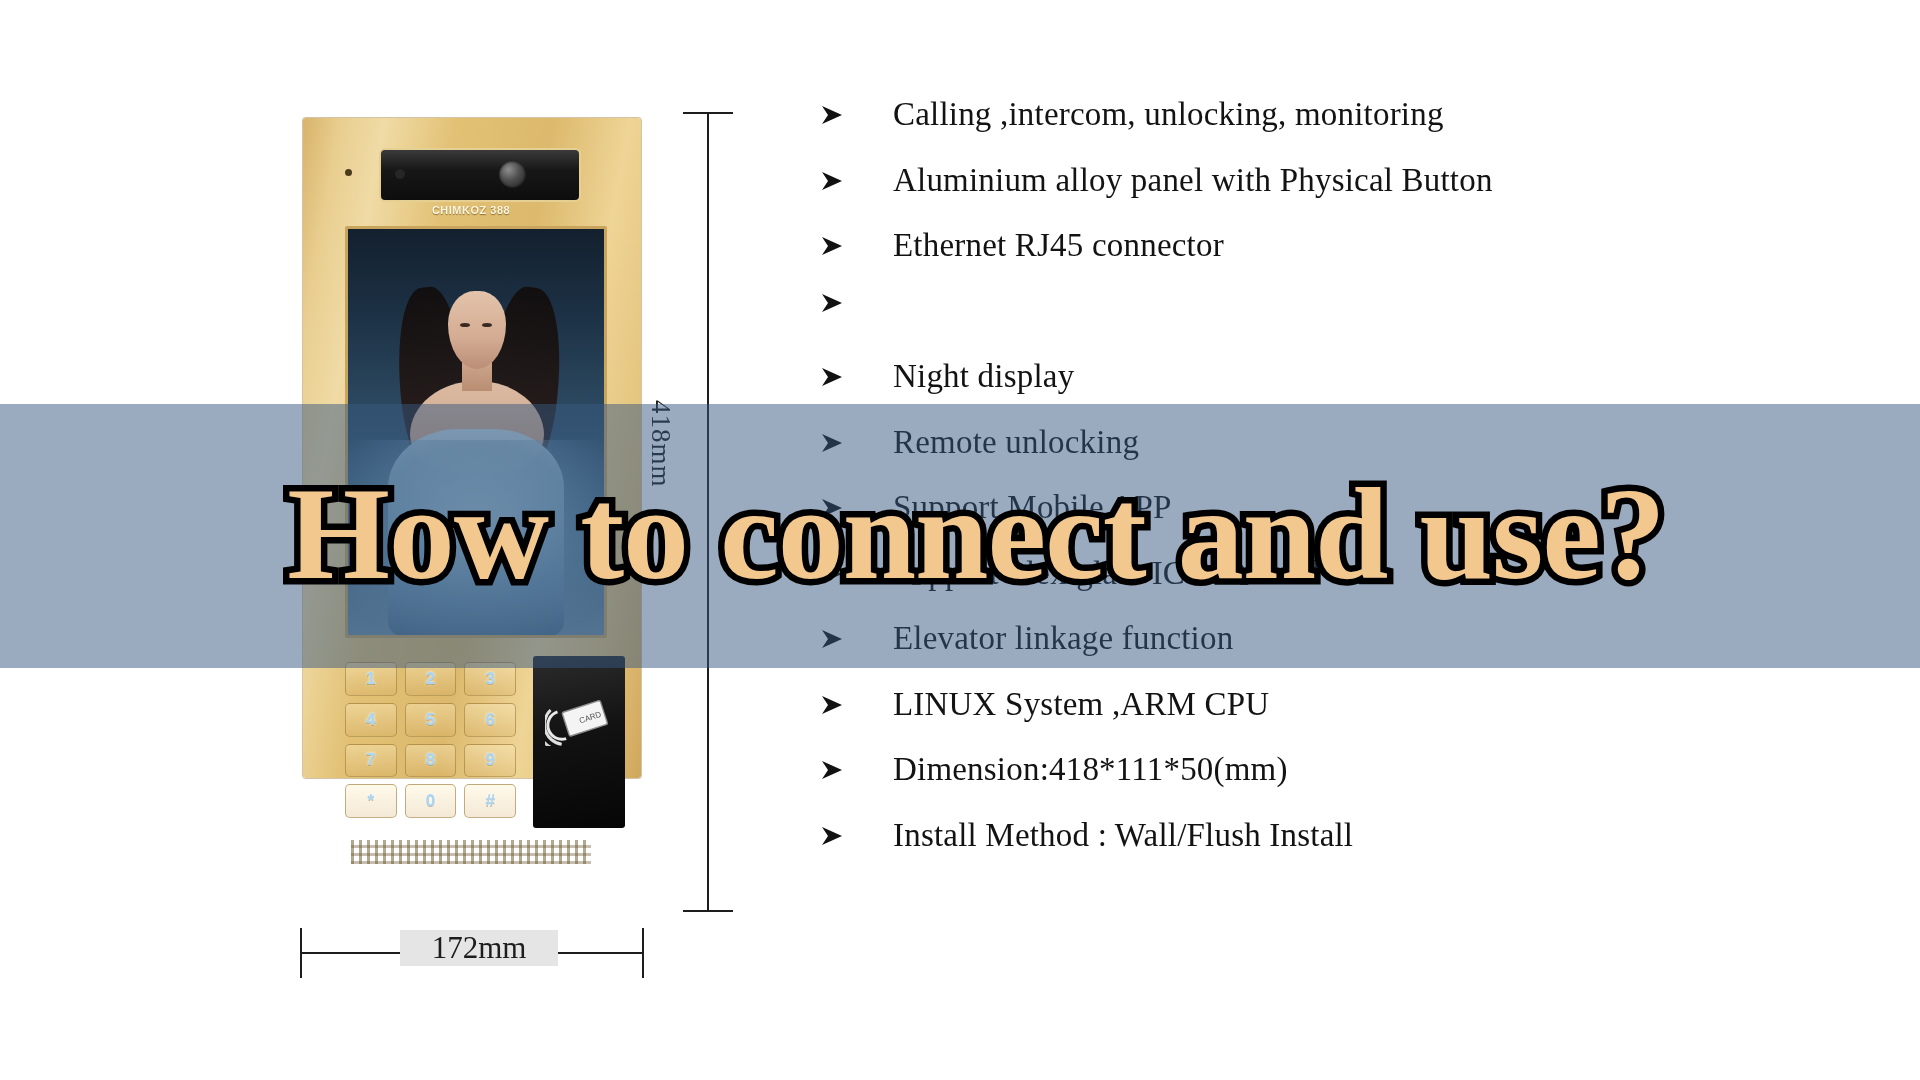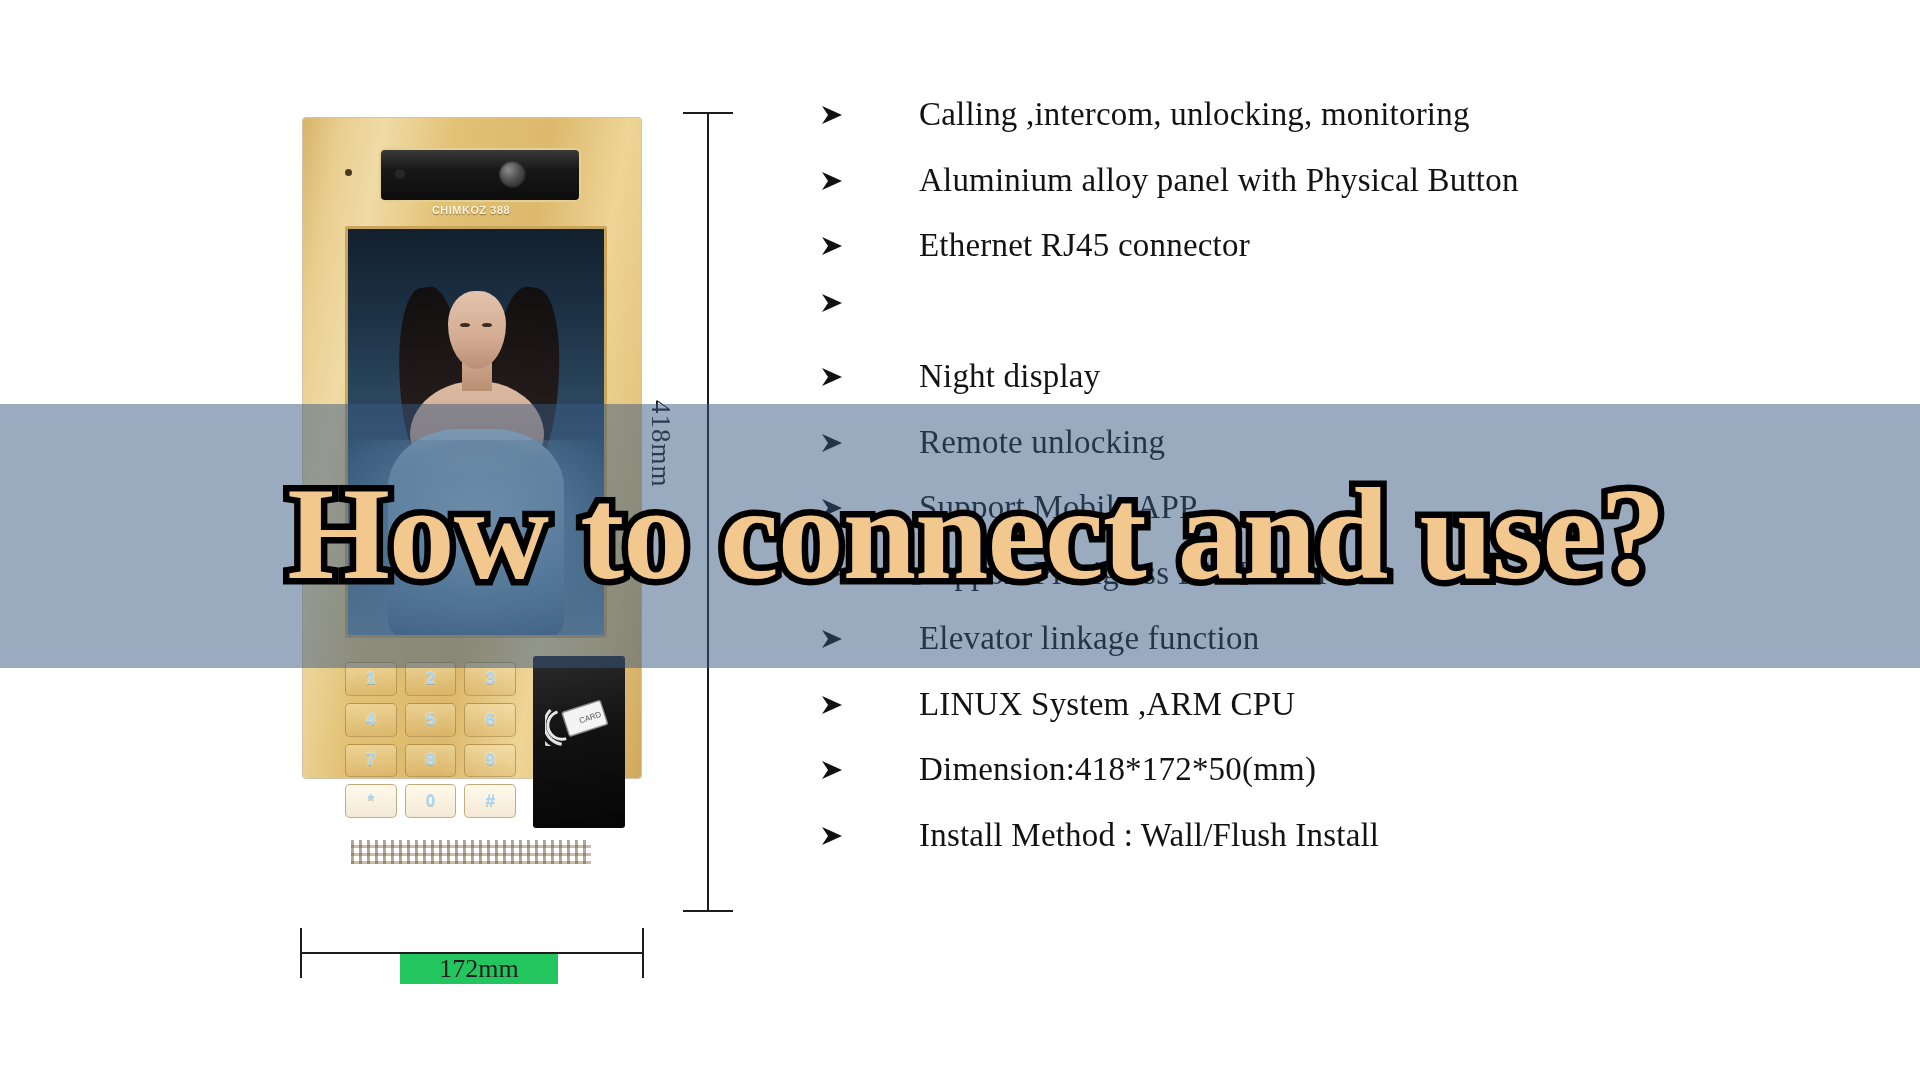--- a/index.html
+++ b/index.html
@@ -191,24 +191,23 @@
     position: absolute; left: 676px; top: 400px;
     transform: rotate(90deg);
     transform-origin: left top;
     font-size: 27px; color: #1d1d1d;
     letter-spacing: 1px;
     white-space: nowrap;
   }
   #hdim-label {
     position: absolute; left: 400px; top: 930px;
     width: 146px; text-align: center;
-    background: #22c55e;
-    font-size: 26px; color: #1d1d1d;
+    background: #e5e5e5;
+    font-size: 31px; color: #1d1d1d;
     padding: 0 6px;
-    margin-top: 24px;
   }
 
   
   #features {
     position: absolute;
     left: 820px; top: 96px;
     width: 1090px;
   }
   .feature-row {
     display: flex;
@@ -217,21 +216,21 @@
   }
   .bullet {
     width: 30px;
     flex: 0 0 30px;
     color: #0e0e0e;
     font-size: 26px;
     line-height: 1;
   }
   .bullet svg { display: block; }
   .feature-text {
-    margin-left: 69px;
+    margin-left: 43px;
     font-size: 33px;
     color: #131313;
     white-space: nowrap;
     letter-spacing: .2px;
   }
 
   
   #banner {
     position: absolute;
     left: 0; top: 404px;
@@ -418,21 +417,21 @@
       </span>
       <span class="feature-text">LINUX System ,ARM CPU</span>
     </div>
 
     <div class="feature-row">
       <span class="bullet">
         <svg width="26" height="20" viewBox="0 0 26 20">
             <path d="M2 1 L22 10 L2 19 L8 10 Z" fill="#111"></path>
           </svg>
       </span>
-      <span class="feature-text">Dimension:418*172*50(mm)</span>
+      <span class="feature-text">Dimension:418*111*50(mm)</span>
     </div>
 
     <div class="feature-row">
       <span class="bullet">
         <svg width="26" height="20" viewBox="0 0 26 20">
             <path d="M2 1 L22 10 L2 19 L8 10 Z" fill="#111"></path>
           </svg>
       </span>
       <span class="feature-text">Install Method : Wall/Flush Install</span>
     </div>

